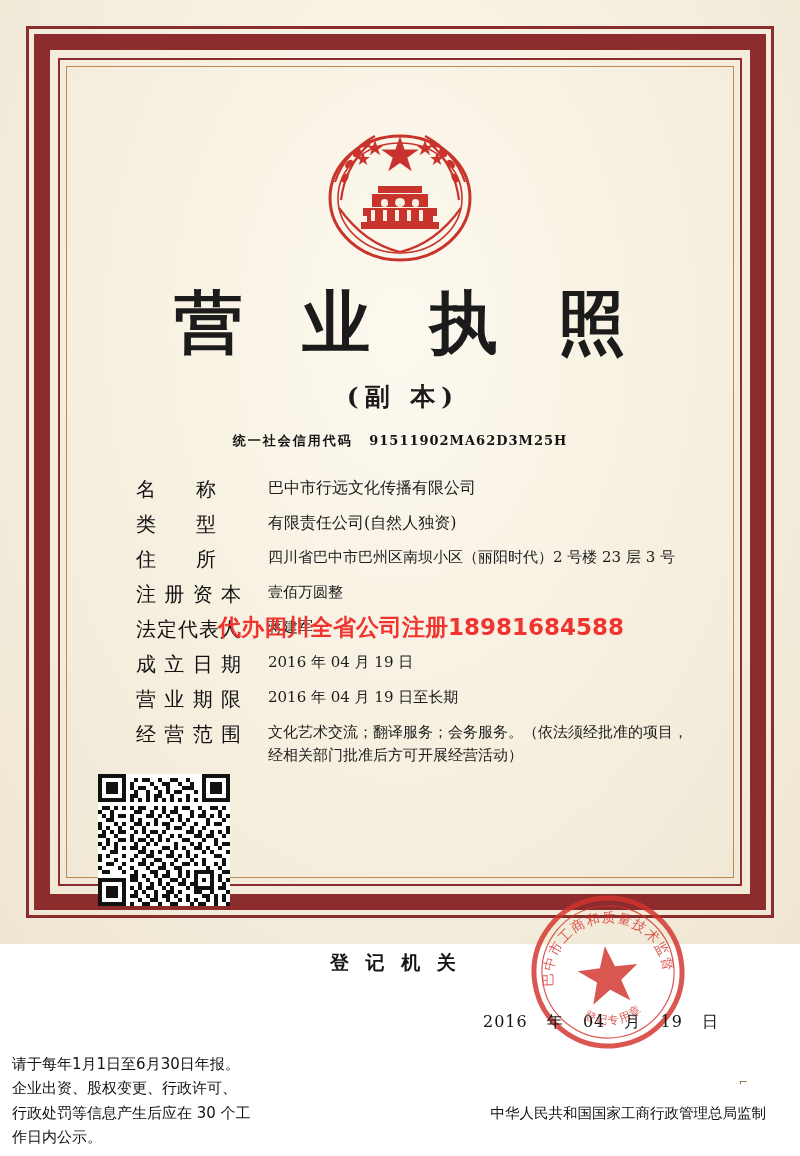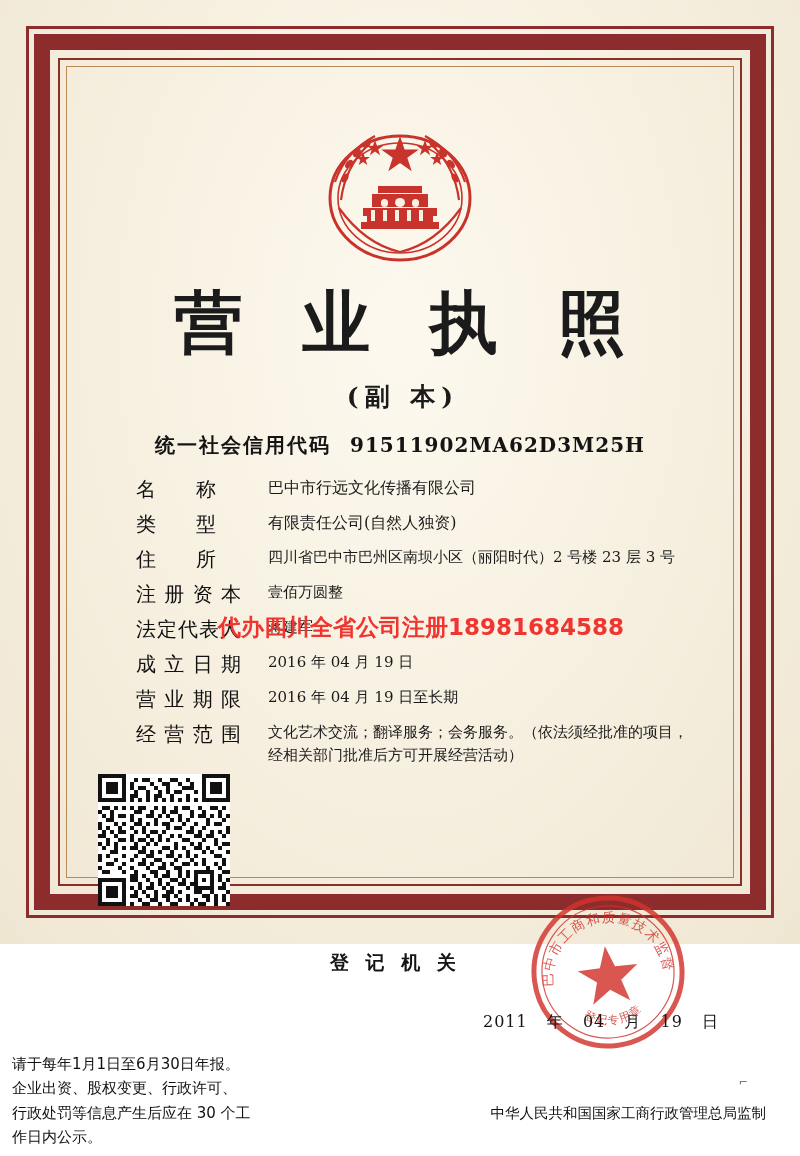--- a/index.html
+++ b/index.html
@@ -96,21 +96,21 @@
     text-indent: 6px;
   }
 
   
   .credit-row {
     position: absolute;
     top: 432px;
     left: 0; right: 0;
     text-align: center;
     font-family: "DejaVu Serif", "Liberation Serif", serif;
-    font-size: 20px;
+    font-size: 13px;
     font-weight: bold;
     color: #141414;
   }
   .credit-row .label { letter-spacing: 2px; }
   .credit-row .value { letter-spacing: 1px; margin-left: 12px; }
 
   
   .fields {
     position: absolute;
     top: 476px;
@@ -654,21 +654,21 @@
         <textPath href="#sealArcTop" startOffset="50%" text-anchor="middle">四川省巴中市工商和质量技术监督管理局</textPath>
       </text>
       <path id="sealArcBottom" d="M 32,96 A 50,50 0 0 0 128,96" fill="none"></path>
       <text font-family="'DejaVu Serif','Liberation Serif',serif" font-size="11.5" fill="#d2332c" letter-spacing="1.2">
         <textPath href="#sealArcBottom" startOffset="50%" text-anchor="middle">登记专用章</textPath>
       </text>
     </svg>
   </div>
 
   <div class="issue-date">
-    <span class="num">2011</span>
+    <span class="num">2016</span>
     <span>年</span>
     <span class="num">04</span>
     <span>月</span>
     <span class="num">19</span>
     <span>日</span>
   </div>
 
   <div class="notes">
     <div>请于每年1月1日至6月30日年报。</div>
     <div>企业出资、股权变更、行政许可、</div>

